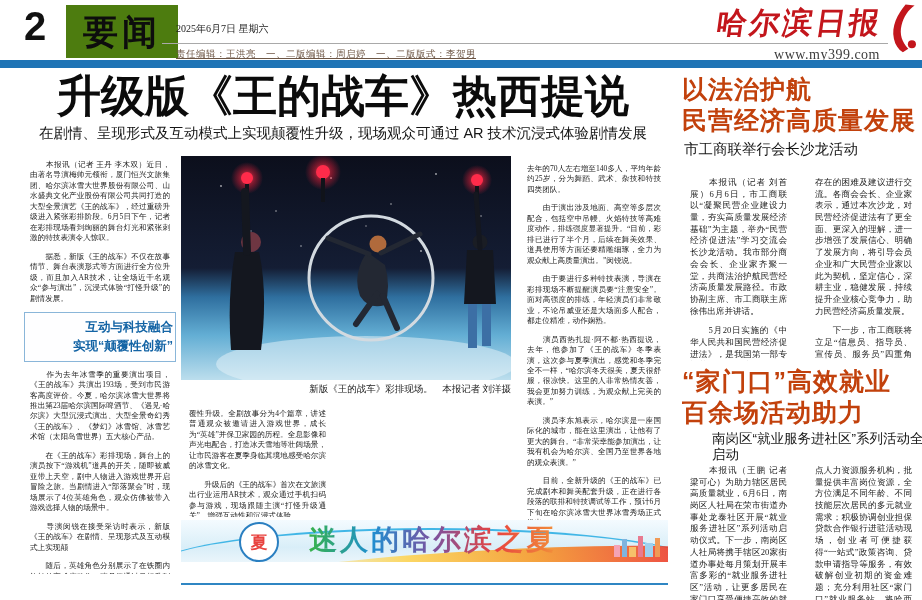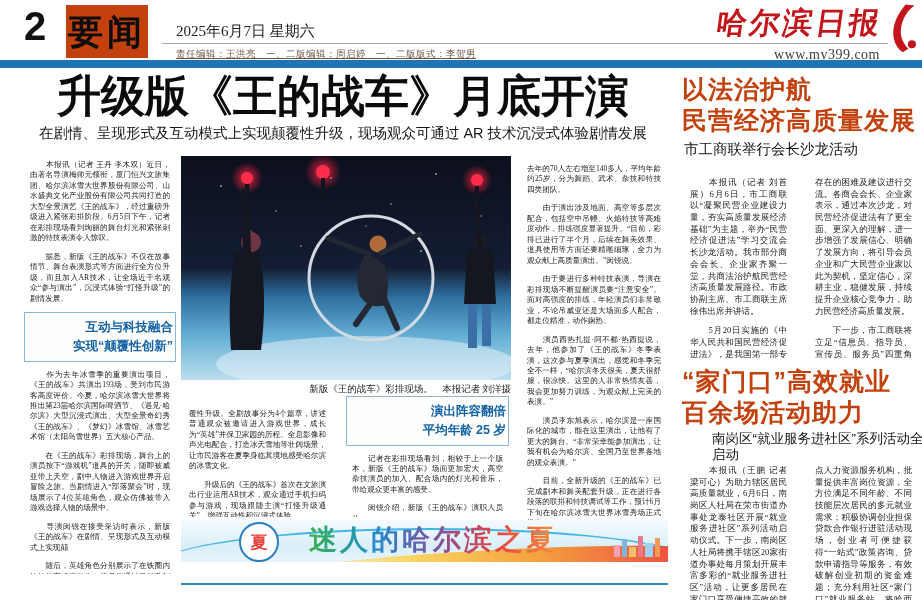--- a/index.html
+++ b/index.html
@@ -1,23 +1,23 @@
 <!DOCTYPE html>
 <html><head>
 <meta charset="utf-8">
 <style>
   html,body{margin:0;padding:0;background:#e8e8e8;}
   #page{position:relative;width:922px;height:600px;background:#fff;overflow:hidden;
         font-family:"Liberation Serif","DejaVu Serif",serif;color:#1c1c1c;}
   .abs{position:absolute;}
   
   .hdr-num{left:24px;top:6px;font:700 40px/1 "Liberation Sans","DejaVu Sans",sans-serif;color:#111;}
-  .hdr-section{left:66px;top:5px;width:82px;height:53px;background:#c2410c;display:flex;align-items:center;justify-content:center;
+  .hdr-section{left:66px;top:5px;width:112px;height:53px;background:#4d7c0f;display:flex;align-items:center;justify-content:center;
     font:700 35px/1 "Liberation Sans","DejaVu Sans",sans-serif;letter-spacing:4px;color:#0d0d0d;}
-  .hdr-date{left:176px;top:22px;font-size:15px;color:#222;}
+  .hdr-date{left:176px;top:22px;font-size:10px;color:#222;}
   .hdr-line{left:162px;top:43px;width:726px;height:1px;background:#a9a9a9;}
   .hdr-editors{left:176px;top:48px;font-size:9.5px;color:#6d5645;letter-spacing:.5px;text-decoration:underline;}
   .masthead{right:40px;top:8px;font:700 30px/1 "Liberation Serif","DejaVu Serif",serif;color:#c3161c;
     transform:skewX(-8deg);letter-spacing:3px;}
   .masthead-logo{right:2px;top:2px;width:36px;height:52px;}
   .hdr-site{right:42px;top:47px;font-size:14px;color:#3c3c3c;letter-spacing:.5px;}
   .topbar{left:0;top:60px;width:922px;height:8px;background:#1f74b5;}
   
   .headline{left:14px;top:72px;width:658px;text-align:center;
     font:900 44px/1.08 "Liberation Sans","DejaVu Sans",sans-serif;color:#0b0b0b;letter-spacing:0;}
@@ -79,21 +79,21 @@
   <div class="abs masthead">哈尔滨日报</div>
   <div class="abs masthead-logo">
     <svg width="36" height="52" viewBox="0 0 40 56">
       <path d="M24 2 C15 13 8 26 11 40 C12.5 47 16 52 21 55 L27 51 C20 44 17 35 19.5 25 C22 15 27 8 34 3 Z" fill="#c3161c"></path>
       <circle cx="31" cy="46" r="4.5" fill="#c3161c"></circle>
     </svg>
   </div>
   <div class="abs hdr-site">www.my399.com</div>
   <div class="abs topbar"></div>
 
-  <div class="abs headline">升级版《王的战车》月底开演</div>
+  <div class="abs headline">升级版《王的战车》热西提说</div>
   <div class="abs subtitle">在剧情、呈现形式及互动模式上实现颠覆性升级，现场观众可通过 AR 技术沉浸式体验剧情发展</div>
 
   <div class="col col1">
     <div>
         <p class="para">　　本报讯（记者 王丹 李木双）近日，由著名导演梅帅元领衔，厦门恒兴文旅集团、哈尔滨冰雪大世界股份有限公司、山水盛典文化产业股份有限公司共同打造的大型全景演艺《王的战车》，经过重磅升级进入紧张彩排阶段。6月5日下午，记者在彩排现场看到绚丽的舞台灯光和紧张刺激的特技表演令人惊叹。</p>
         <p class="para">　　据悉，新版《王的战车》不仅在故事情节、舞台表演形式等方面进行全方位升级，而且加入AR技术，让全场近千名观众“参与演出”，沉浸式体验“打怪升级”的剧情发展。</p>
       </div>
     <div class="bluebox">
       <div>互动与科技融合</div>
       <div>实现“颠覆性创新”</div>
@@ -174,30 +174,20 @@
       </g>
     </svg>
   </div>
   <div class="abs caption">新版《王的战车》彩排现场。　本报记者 刘洋摄</div>
 
   <div class="col col2">
       <p class="para">覆性升级。全剧故事分为4个篇章，讲述普通观众被邀请进入游戏世界，成长为“英雄”并保卫家园的历程。全息影像和声光电配合，打造冰天雪地等壮阔场景，让市民游客在夏季身临其境地感受哈尔滨的冰雪文化。</p>
       <p class="para">　　升级后的《王的战车》首次在文旅演出行业运用AR技术，观众通过手机扫码参与游戏，现场跟随主演“打怪升级通关”，增强互动性和沉浸式体验。</p>
     </div>
 
-  <div class="col col3">
-    <div class="bluebox" style="margin:0 2px 5px 2px;">
-      <div>演出阵容翻倍</div>
-      <div>平均年龄 25 岁</div>
-    </div>
-    <div>
-        <p class="para">　　记者在彩排现场看到，相较于上一个版本，新版《王的战车》场面更加宏大，高空杂技演员的加入、配合场内的灯光和音乐，带给观众更丰富的感受。</p>
-        <p class="para">　　闵锐介绍，新版《王的战车》演职人员从</p>
-      </div>
-  </div>
 
   <div class="col col4">
     <div>
         <p class="para">去年的70人左右增至140多人，平均年龄约25岁，分为舞蹈、武术、杂技和特技四类团队。</p>
         <p class="para">　　由于演出涉及地面、高空等多层次配合，包括空中吊幔、火焰特技等高难度动作，排练强度显著提升。“目前，彩排已进行了半个月，后续在舞美效果、道具使用等方面还要精雕细琢，全力为观众献上高质量演出。”闵锐说。</p>
         <p class="para">　　由于要进行多种特技表演，导演在彩排现场不断提醒演员要“注意安全”。面对高强度的排练，年轻演员们非常敬业，不论吊威亚还是大场面多人配合，都走位精准，动作娴熟。</p>
         <p class="para">　　演员西热扎提·阿不都·热西提说，去年，他参加了《王的战车》冬季表演，这次参与夏季演出，感觉和冬季完全不一样，“哈尔滨冬天很美，夏天很舒服，很凉快。这里的人非常热情友善，我会更加努力训练，为观众献上完美的表演。”</p>
         <p class="para">　　演员李东旭表示，哈尔滨是一座国际化的城市，能在这里演出，让他有了更大的舞台。“非常荣幸能参加演出，让我有机会为哈尔滨、全国乃至世界各地的观众表演。”</p>
         <p class="para">　　目前，全新升级的《王的战车》已完成剧本和舞美配套升级，正在进行各段落的联排和特技调试等工作，预计6月下旬在哈尔滨冰雪大世界冰雪秀场正式推出。</p>
       </div>

